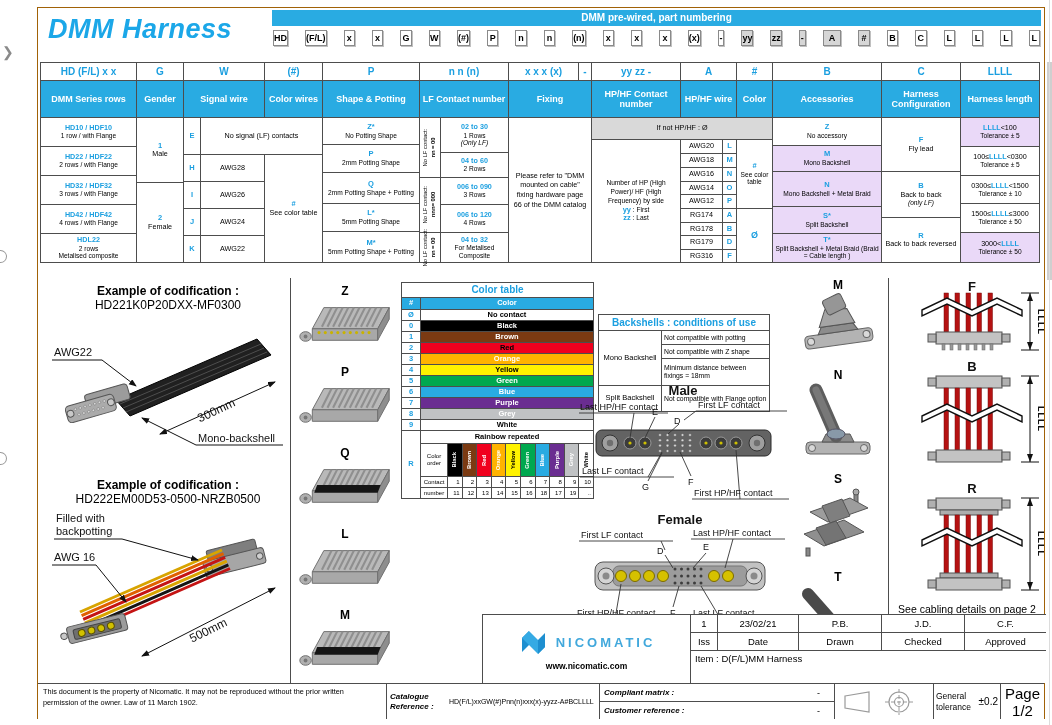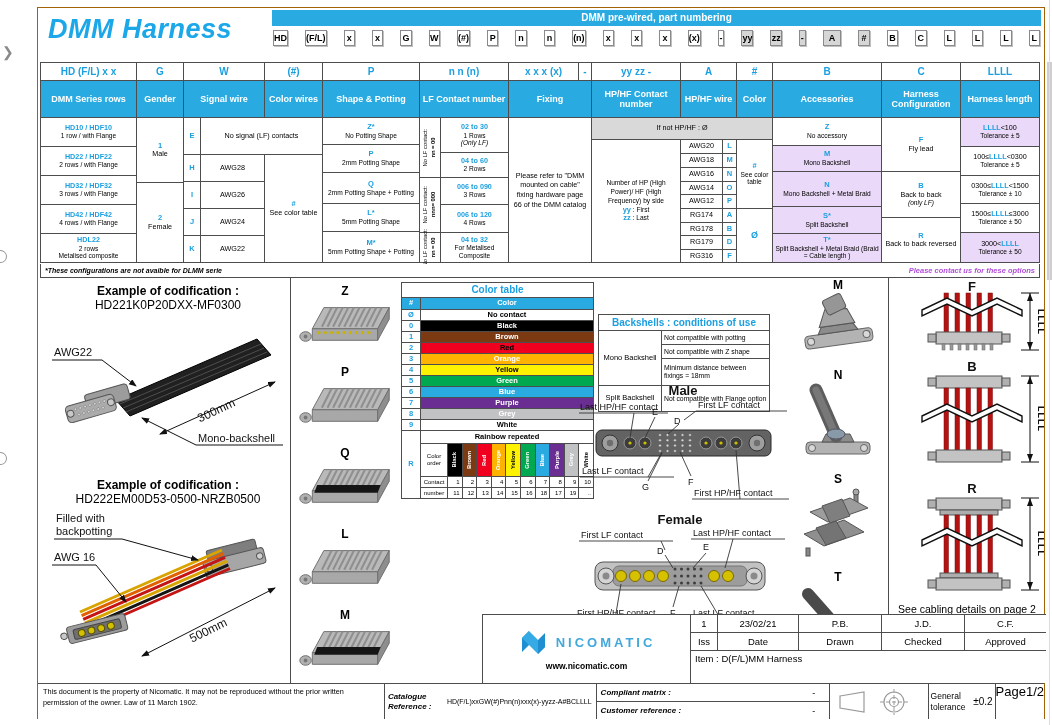--- a/index.html
+++ b/index.html
@@ -93,21 +93,21 @@
   .cat-val { font-size:7px; }
   .comp { width:234px; display:flex; flex-direction:column; }
   .comp-row { flex:1; display:flex; align-items:center; justify-content:space-between; padding:0 14px 0 4px; }
   .comp-row:first-child { border-bottom:1px solid #4d4d4d; }
   .c-lbl { font-style:italic; font-weight:bold; font-size:8px; }
   .c-val { font-size:9px; }
   .proj { width:98px; display:flex; align-items:center; justify-content:center; }
   .tol { width:66px; display:flex; align-items:center; gap:2px; padding:0 2px; }
   .tol-lbl { font-size:8.5px; width:42px; line-height:1.2; }
   .tol-val { font-size:10px; }
-  .pg { flex:1; display:flex; align-items:flex-start; justify-content:center; font-size:13px; }
+  .pg { flex:1; display:flex; flex-direction:column; align-items:center; justify-content:center; font-size:15px; }
 
   
   .mark { position:absolute; color:#8a8a8a; }
   .edge-gray { position:absolute; left:1047px; top:62px; width:5px; height:218px; background:#cfcfcf; }
   .edge-line { position:absolute; left:1049px; top:0; width:1px; height:725px; background:#dcdcdc; }
 </style>
 </head>
 <body>
 
 <div class="page">
@@ -502,24 +502,20 @@
             <span class="desc2"><span>1500≤</span><span style="color: rgb(27, 159, 224); font-weight: bold;">LLLL</span><span>≤3000</span></span>
             <span class="desc">Tolerance ± 50</span>
           </div>
           <div class="tc purple" style="height: 29px;">
             <span class="desc2"><span>3000&lt;</span><span style="color: rgb(27, 159, 224); font-weight: bold;">LLLL</span></span>
             <span class="desc">Tolerance ± 50</span>
           </div>
         </div>
       </div>
 
-    <div class="footrow">
-      <div class="fn-left">*These configurations are not avaible for DLMM serie</div>
-      <div class="fn-right">Please contact us for these options</div>
-    </div>
 
     <div class="mid">
       <div class="vline" style="left:252px;height:405px;"></div>
       <div class="vline" style="left:850px;height:336px;"></div>
 
       <div class="ex" style="top:6px;">
         <div class="ex-title">Example of codification :</div>
         <div class="ex-code">HD221K0P20DXX-MF0300</div>
         <svg width="236" height="140" viewBox="0 0 236 140">
           <defs>

